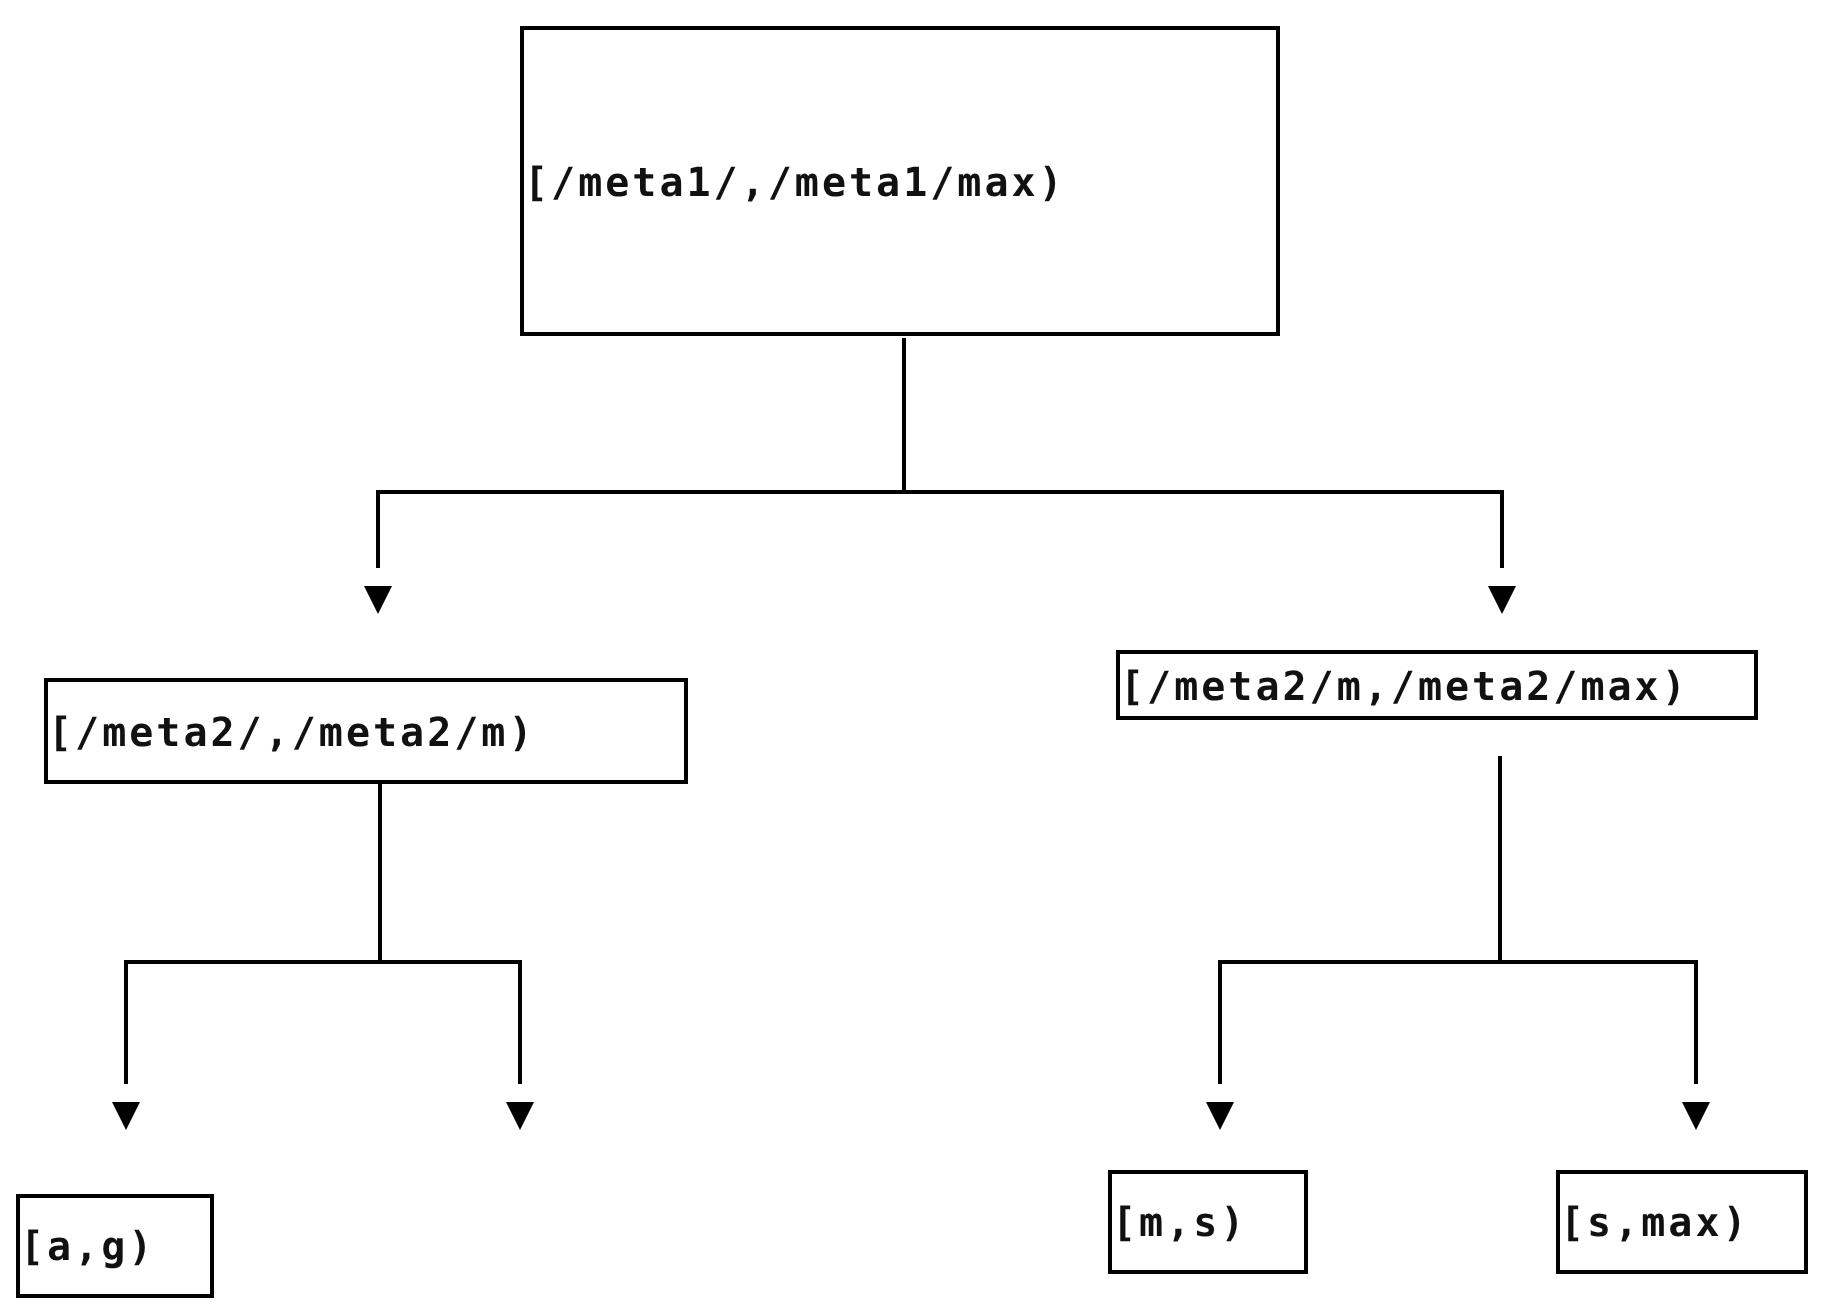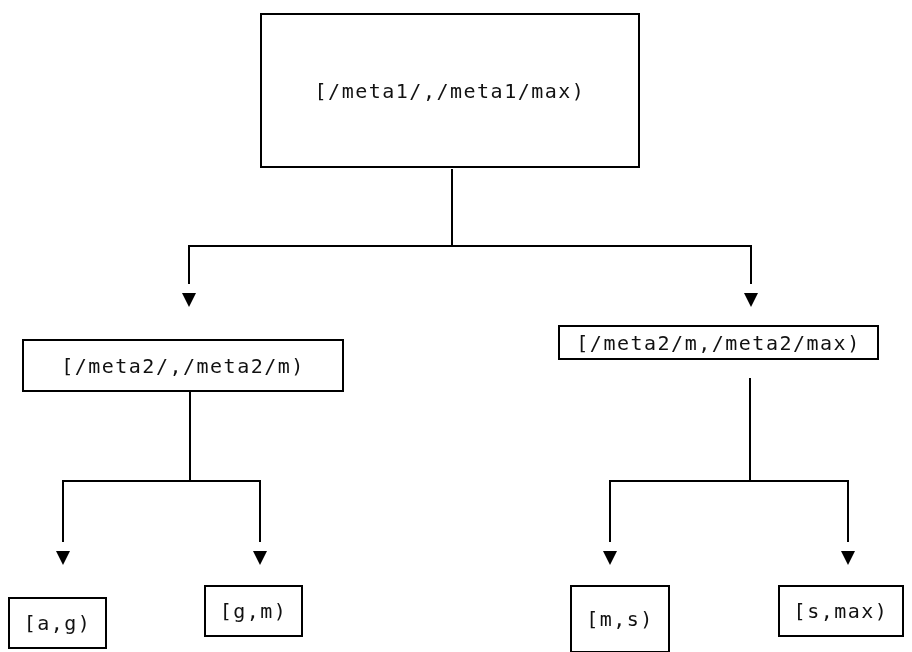--- a/index.html
+++ b/index.html
@@ -22,33 +22,32 @@
     width: 912px;
     height: 652px;
   }
   .node {
     position: absolute;
     box-sizing: border-box;
     border: 2px solid #000000;
     background: #ffffff;
     display: flex;
     align-items: center;
-    justify-content: center;
     font-size: 20px;
-    font-weight: 400;
+    font-weight: 700;
     letter-spacing: 1.5px;
     color: #111111;
     white-space: nowrap;
   }
   .node-root  { left: 260px; top: 13px;  width: 380px; height: 155px; }
   .node-left  { left: 22px;  top: 339px; width: 322px; height: 53px; }
   .node-right { left: 558px; top: 325px; width: 321px; height: 35px; }
   .node-leaf1 { left: 8px;   top: 597px; width: 99px;  height: 52px; }
   .node-leaf2 { left: 204px; top: 585px; width: 99px;  height: 52px; }
-  .node-leaf3 { left: 554px; top: 585px; width: 100px; height: 68px; margin-left: 16px; }
+  .node-leaf3 { left: 554px; top: 585px; width: 100px; height: 52px; }
   .node-leaf4 { left: 778px; top: 585px; width: 126px; height: 52px; }
 </style>
 </head>
 <body>
 
 <div class="canvas">
 
   <svg class="edges" viewBox="0 0 912 652" xmlns="http://www.w3.org/2000/svg">
     <g stroke="#000000" stroke-width="2" fill="none">
 
@@ -83,23 +82,20 @@
   </div>
 
   <div class="node node-right">
     <span>[/meta2/m,/meta2/max)</span>
   </div>
 
   <div class="node node-leaf1">
     <span>[a,g)</span>
   </div>
 
-  <div class="node node-leaf2">
-    <span>[g,m)</span>
-  </div>
 
   <div class="node node-leaf3">
     <span>[m,s)</span>
   </div>
 
   <div class="node node-leaf4">
     <span>[s,max)</span>
   </div>
 
 </div>

